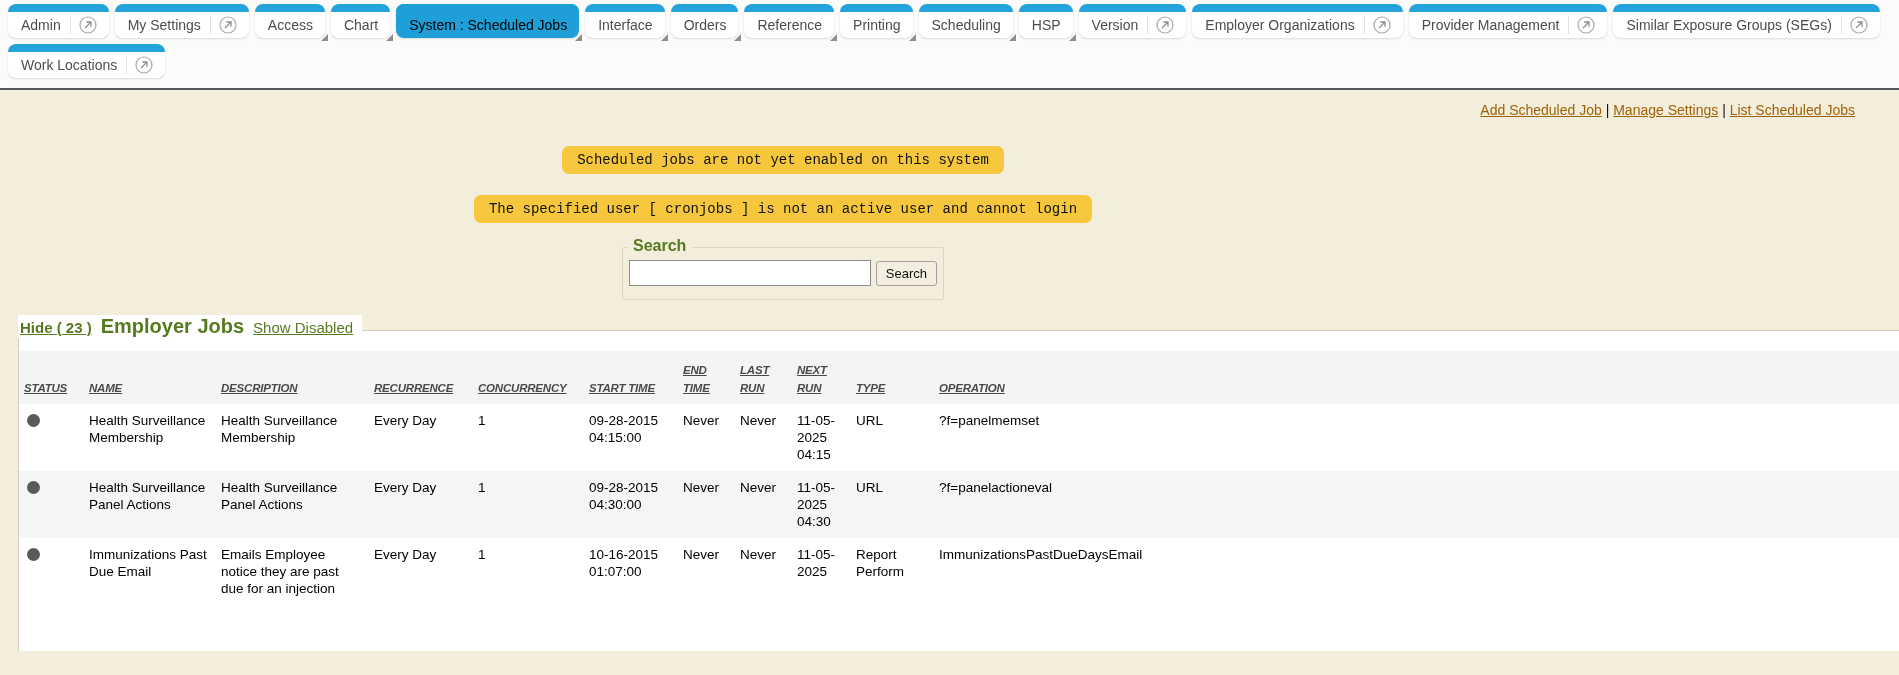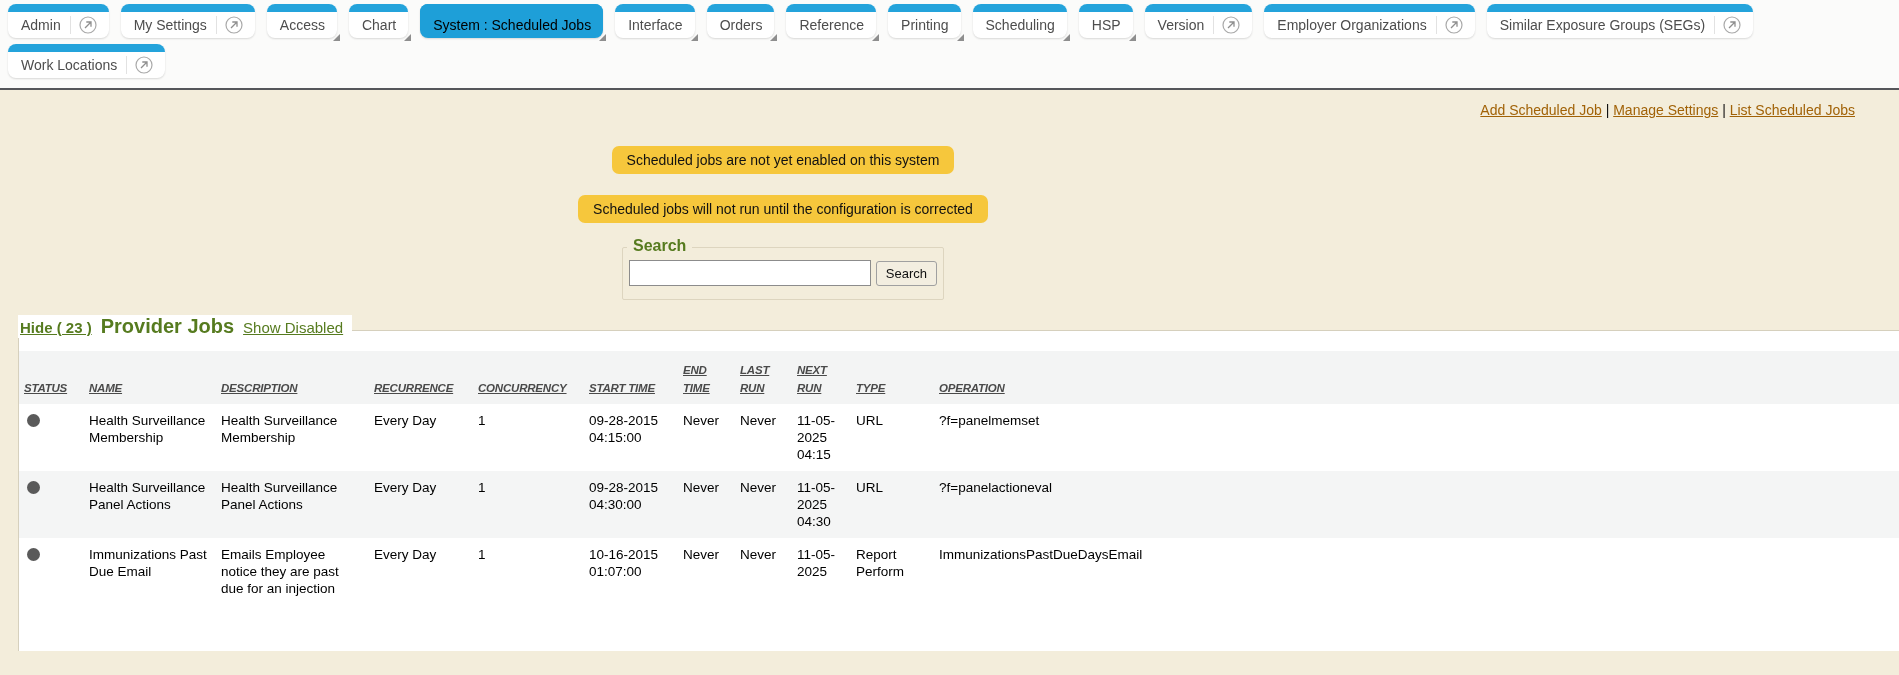--- a/index.html
+++ b/index.html
@@ -2,21 +2,21 @@
 <html><head>
 <meta charset="utf-8">
 <style>
   html,body{margin:0;padding:0;}
   body{
     width:1899px;height:675px;overflow:hidden;position:relative;
     font-family:"Liberation Sans", sans-serif;background:#F3EDDB;
   }
   
   .tabbar{background:#FBFBFA;padding:4px 8px 10px;border-bottom:2px solid #55565A;}
-  .tabrow{display:flex;gap:12px;align-items:flex-start;}
+  .tabrow{display:flex;gap:6px;align-items:flex-start;}
   .tabrow + .tabrow{margin-top:6px;}
   .tab{
     position:relative;display:inline-flex;align-items:center;
     height:26px;padding:8px 12px 0 13px;background:#fff;border-radius:8px;
     box-shadow:0 1px 2px rgba(0,0,0,.14);cursor:pointer;white-space:nowrap;
   }
   .tab::before{
     content:"";position:absolute;top:0;left:0;right:0;height:8px;
     background:#24A3DB;border-radius:8px 8px 0 0;
   }
@@ -155,20 +155,29 @@
       <div class="tab">
         <span class="tab-label">Employer Organizations</span>
         <span class="tab-popout">
           <svg width="18" height="18" viewBox="0 0 18 18">
             <circle cx="9" cy="9" r="8" fill="none" stroke="#A9A9A9" stroke-width="1.2"></circle>
             <path d="M6 12 L11.5 6.5 M7.3 6 H12 V10.7" fill="none" stroke="#8F8F8F" stroke-width="1.3"></path>
           </svg>
         </span>
       </div>
       <div class="tab">
+        <span class="tab-label">Provider Management</span>
+        <span class="tab-popout">
+          <svg width="18" height="18" viewBox="0 0 18 18">
+            <circle cx="9" cy="9" r="8" fill="none" stroke="#A9A9A9" stroke-width="1.2"></circle>
+            <path d="M6 12 L11.5 6.5 M7.3 6 H12 V10.7" fill="none" stroke="#8F8F8F" stroke-width="1.3"></path>
+          </svg>
+        </span>
+      </div>
+      <div class="tab">
         <span class="tab-label">Similar Exposure Groups (SEGs)</span>
         <span class="tab-popout">
           <svg width="18" height="18" viewBox="0 0 18 18">
             <circle cx="9" cy="9" r="8" fill="none" stroke="#A9A9A9" stroke-width="1.2"></circle>
             <path d="M6 12 L11.5 6.5 M7.3 6 H12 V10.7" fill="none" stroke="#8F8F8F" stroke-width="1.3"></path>
           </svg>
         </span>
       </div>
     </div>
   <div class="tabrow">
@@ -181,38 +190,38 @@
           </svg>
         </span>
       </div>
     </div>
 </div>
 
 <div class="content">
   <div class="action-links"><a>Add Scheduled Job</a> | <a>Manage Settings</a> | <a>List Scheduled Jobs</a></div>
 
   <div class="center-col">
-    <div style="display:flex;flex-direction:column;align-items:center;">
+    <div style="display:flex;flex-direction:column;align-items:center;font-family:Liberation Mono, monospace;">
         <div class="msg">Scheduled jobs are not yet enabled on this system</div>
-        <div class="msg">Scheduled jobs will not run until the configuration is corrected</div>
+        <div class="msg">The specified user [ cronjobs ] is not an active user and cannot login</div>
       </div>
 
     <div class="search-wrap">
       <div class="search-legend">Search</div>
       <div class="search-body">
         <input class="search-input" type="text" value="" style="">
         <button class="search-btn">Search</button>
       </div>
     </div>
   </div>
 
   <div class="jobs-wrap">
     <div class="jobs-legend">
       <span class="hide-link">Hide ( 23 )</span>
-      <span class="jobs-title">Provider Jobs</span>
+      <span class="jobs-title">Employer Jobs</span>
       <span class="show-disabled-link">Show Disabled</span>
     </div>
     <div class="jobs-body">
       <table class="jobs">
         <thead>
             <tr>
               <th class="c0"><span class="th-link">STATUS</span></th>
               <th class="c1"><span class="th-link">NAME</span></th>
               <th class="c2"><span class="th-link">DESCRIPTION</span></th>
               <th class="c3"><span class="th-link">RECURRENCE</span></th>

